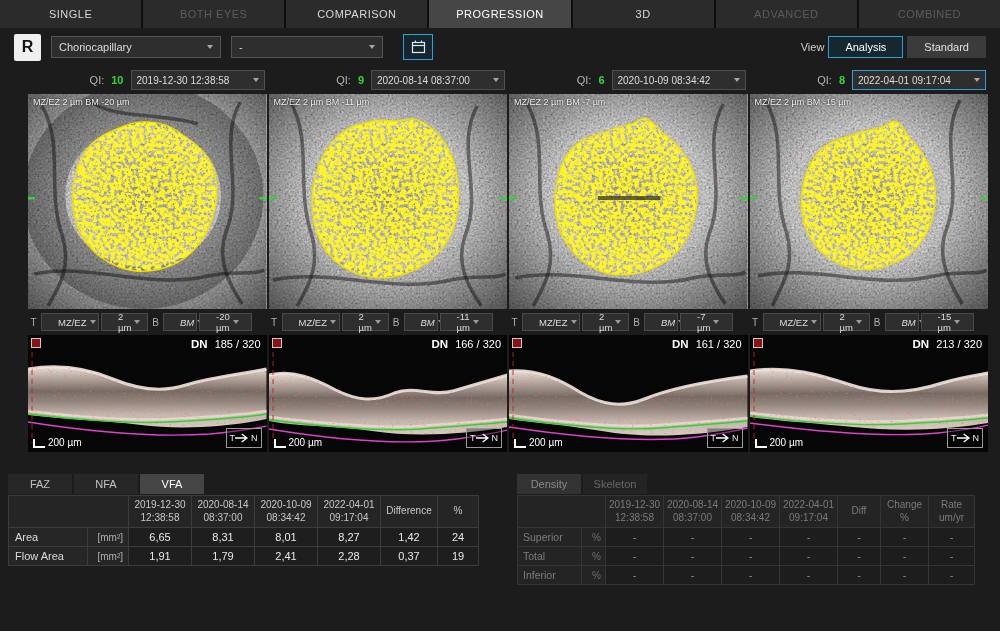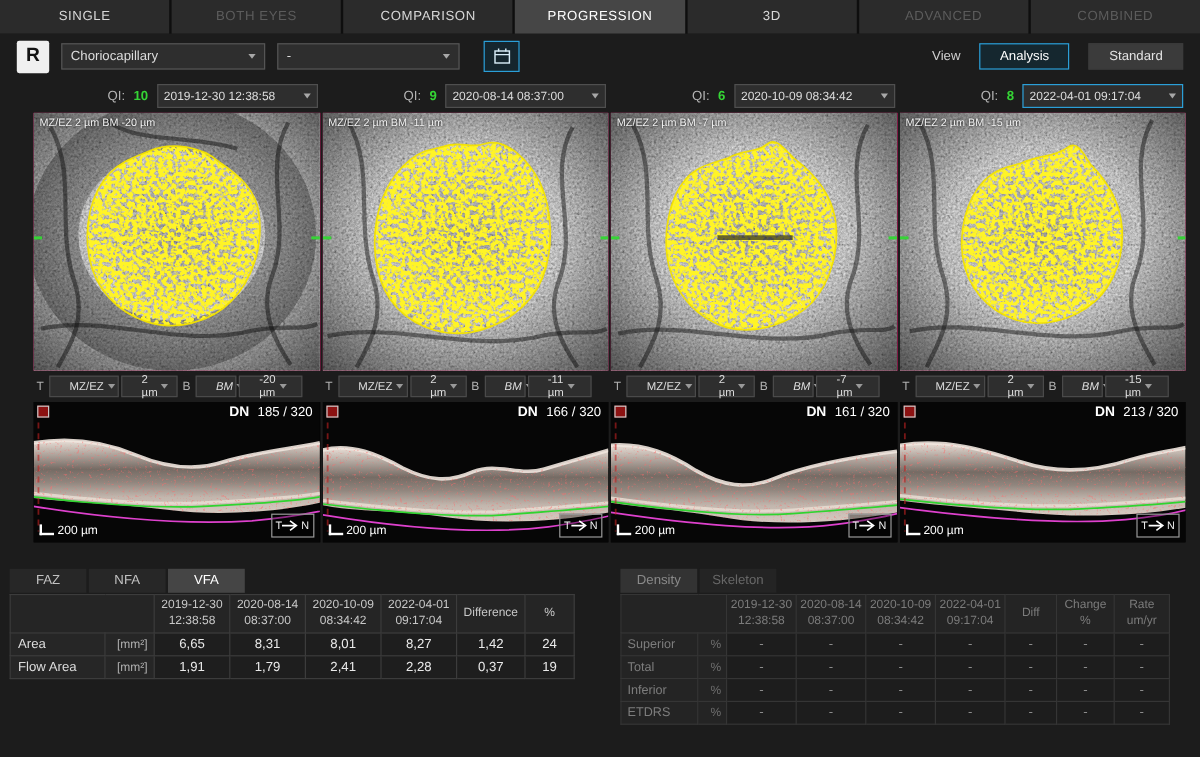--- a/index.html
+++ b/index.html
@@ -20,34 +20,34 @@
   .eyebox { width:27px; height:27px; background:#f0f0f0; color:#141414; font-weight:bold;
     font-size:16px; display:flex; align-items:center; justify-content:center; border-radius:2px; }
   .dd { background:#2e2e2e; border:1px solid #555; height:22px; display:inline-flex;
     align-items:center; padding:0 7px; gap:6px; color:#ddd; cursor:pointer; }
   .chev { width:0; height:0; border-left:3.5px solid transparent; border-right:3.5px solid transparent;
     border-top:4.5px solid #a8a8a8; margin-left:auto; flex:none; }
   .dd.layer { width:170px; }
   .dd.preset { width:152px; }
   .calbtn { width:30px; height:26px; background:#15262e; border:1px solid #2b9fd8;
     display:flex; align-items:center; justify-content:center; margin-left:10px; cursor:pointer; padding:0; }
-  .rightgrp { margin-left:auto; display:flex; align-items:center; gap:16px; }
+  .rightgrp { margin-left:auto; display:flex; align-items:center; gap:4px; }
   .viewlab { color:#cfcfcf; }
   .btn { height:22px; padding:0 16px; display:flex; align-items:center; cursor:pointer; font-size:11px; }
   .btn.analysis { border:1px solid #2b9fd8; background:#15272f; color:#fff; }
   .btn.standard { background:#3b3b3b; border:1px solid #3b3b3b; color:#e2e2e2; }
   
   .cols { display:grid; grid-template-columns:repeat(4,1fr); gap:2px; margin:2px 12px 0 28px; }
   .qirow { display:flex; align-items:center; justify-content:flex-end; gap:7px; height:24px;
     margin-bottom:2px; padding-right:2px; }
   .qilab { color:#b5b5b5; }
   .qival { color:#35d435; font-weight:bold; }
   .dd.datedd { width:134px; height:20px; font-size:10px; padding:0 5px; border-color:#4f4f4f; }
   .dd.datedd.sel { border-color:#2b9fd8; }
-  .enface { position:relative; height:215px; background:#be185d; overflow:hidden; cursor:pointer; }
+  .enface { position:relative; height:215px; background:#a21caf; overflow:hidden; cursor:pointer; }
   .enface svg, .bscan svg { display:block; width:100%; height:100%; }
   .ovl { position:absolute; top:3px; left:5px; font-size:9px; color:#f2f2f2; text-shadow:0 0 2px #000; }
   .vessels path { stroke:#1e1e1e; stroke-width:3.5; fill:none; opacity:.5; }
   .blobfill { fill:#ffe400; }
   .blobline { fill:none; stroke:#f2e200; stroke-width:1.4; opacity:.95; }
   .gtick { fill:#36d436; }
   .ctrlrow { display:flex; align-items:center; gap:2px; height:22px; margin:2px 0; }
   .ctrlrow .lab { color:#b0b0b0; font-size:10px; width:11px; text-align:center; flex:none; }
   .dd.sm { height:18px; font-size:9.5px; padding:0 16px; gap:3px; border-color:#4a4a4a; }
   .dd.sm .chev { border-top-color:#999; }
@@ -56,21 +56,21 @@
   .ltop { stroke:#efe6de; stroke-width:3; fill:none; opacity:.9; }
   .lrpe { stroke:#e9ddd2; stroke-width:2.5; fill:none; opacity:.85; }
   .lgreen { stroke:#2fd42f; stroke-width:1.4; fill:none; }
   .lmag { stroke:#de41cd; stroke-width:1.4; fill:none; }
   .redge { stroke:#c22222; stroke-width:1.5; stroke-dasharray:5 4; opacity:.6; }
   .dn { position:absolute; top:3px; right:6px; color:#fff; font-size:11px; }
   .dn b { margin-right:7px; font-size:11.5px; }
   .thumb { position:absolute; top:3px; left:3px; width:10px; height:10px;
     border:1px solid #c8c8c8; background:#8c1212; cursor:pointer; }
   .scale { position:absolute; bottom:4px; left:5px; color:#fff; font-size:10px;
-    display:flex; align-items:flex-start; gap:3px; }
+    display:flex; align-items:flex-end; gap:3px; }
   .scale i { display:block; width:12px; height:9px; border-left:2px solid #fff; border-bottom:2px solid #fff; }
   .orient { position:absolute; bottom:4px; right:5px; width:36px; height:20px; border:1px solid #9a9a9a;
     color:#eee; font-size:9px; display:flex; align-items:center; justify-content:space-between;
     padding:0 3px; background:rgba(0,0,0,.35); }
   
   .bottom { display:flex; align-items:flex-start; margin:22px 8px 0 8px; gap:38px; }
   .btabs { display:flex; gap:2px; }
   .btab { width:64px; height:20px; display:flex; align-items:center; justify-content:center;
     background:#272727; color:#c2c2c2; cursor:pointer; }
   .btab.active { background:#454545; color:#fff; }
@@ -555,27 +555,16 @@
           <td class="rl">Inferior</td>
           <td class="ru">%</td>
           <td>-</td>
           <td>-</td>
           <td>-</td>
           <td>-</td>
           <td>-</td>
           <td>-</td>
           <td>-</td>
         </tr>
-        <tr>
-          <td class="rl">ETDRS</td>
-          <td class="ru">%</td>
-          <td>-</td>
-          <td>-</td>
-          <td>-</td>
-          <td>-</td>
-          <td>-</td>
-          <td>-</td>
-          <td>-</td>
-        </tr>
       </tbody>
     </table>
   </div>
 </div>
 
 </body></html>

